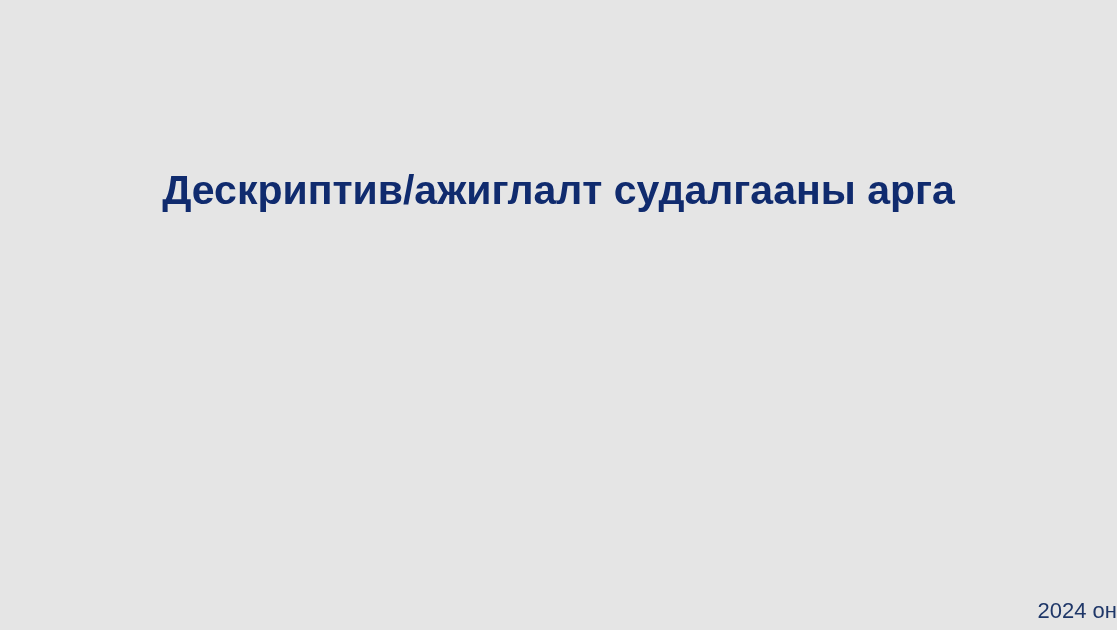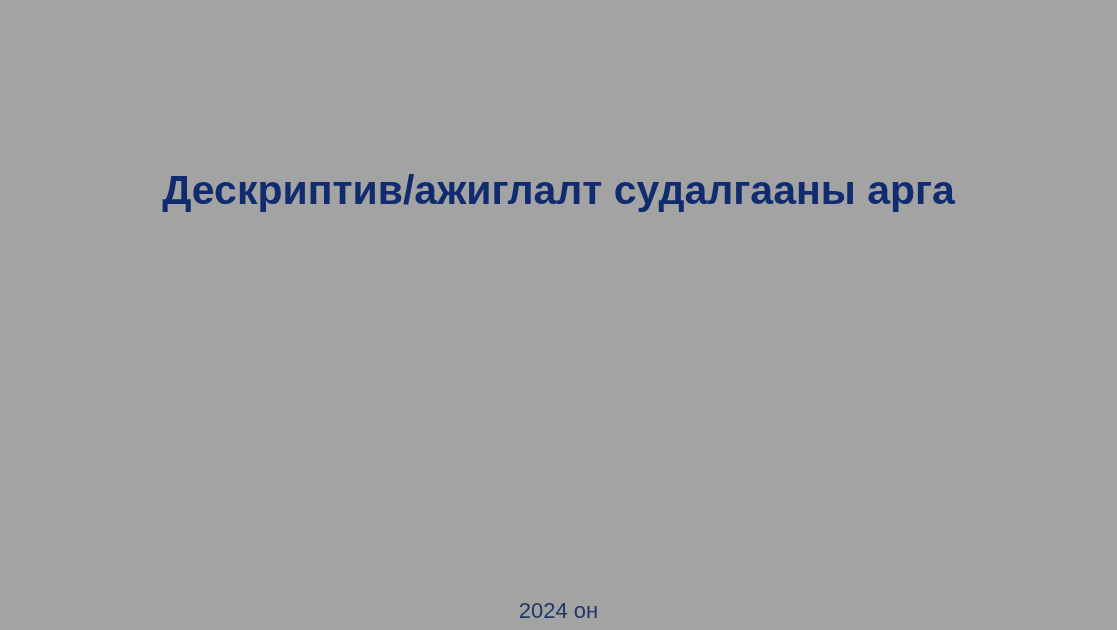--- a/index.html
+++ b/index.html
@@ -12,21 +12,21 @@
     height: 630px;
     background: #ffffff;
     font-family: "Liberation Sans", sans-serif;
     overflow: hidden;
   }
 
   .slide {
     position: relative;
     width: 1117px;
     height: 630px;
-    background: #a3a3a3;
+    background: #e5e5e5;
     box-sizing: border-box;
   }
 
   .title-block {
     position: absolute;
     left: 0;
     right: 0;
     top: 168px;
     text-align: center;
   }
@@ -40,21 +40,21 @@
     letter-spacing: 0px;
     color: #102B6E;
     white-space: nowrap;
   }
 
   .footer-block {
     position: absolute;
     left: 0;
     right: 0;
     bottom: 6px;
-    text-align: center;
+    text-align: right;
   }
 
   .footer-text {
     display: inline-block;
     font-family: "Liberation Sans", sans-serif;
     font-weight: normal;
     font-size: 22px;
     line-height: 26px;
     color: #1F3768;
     white-space: nowrap;

